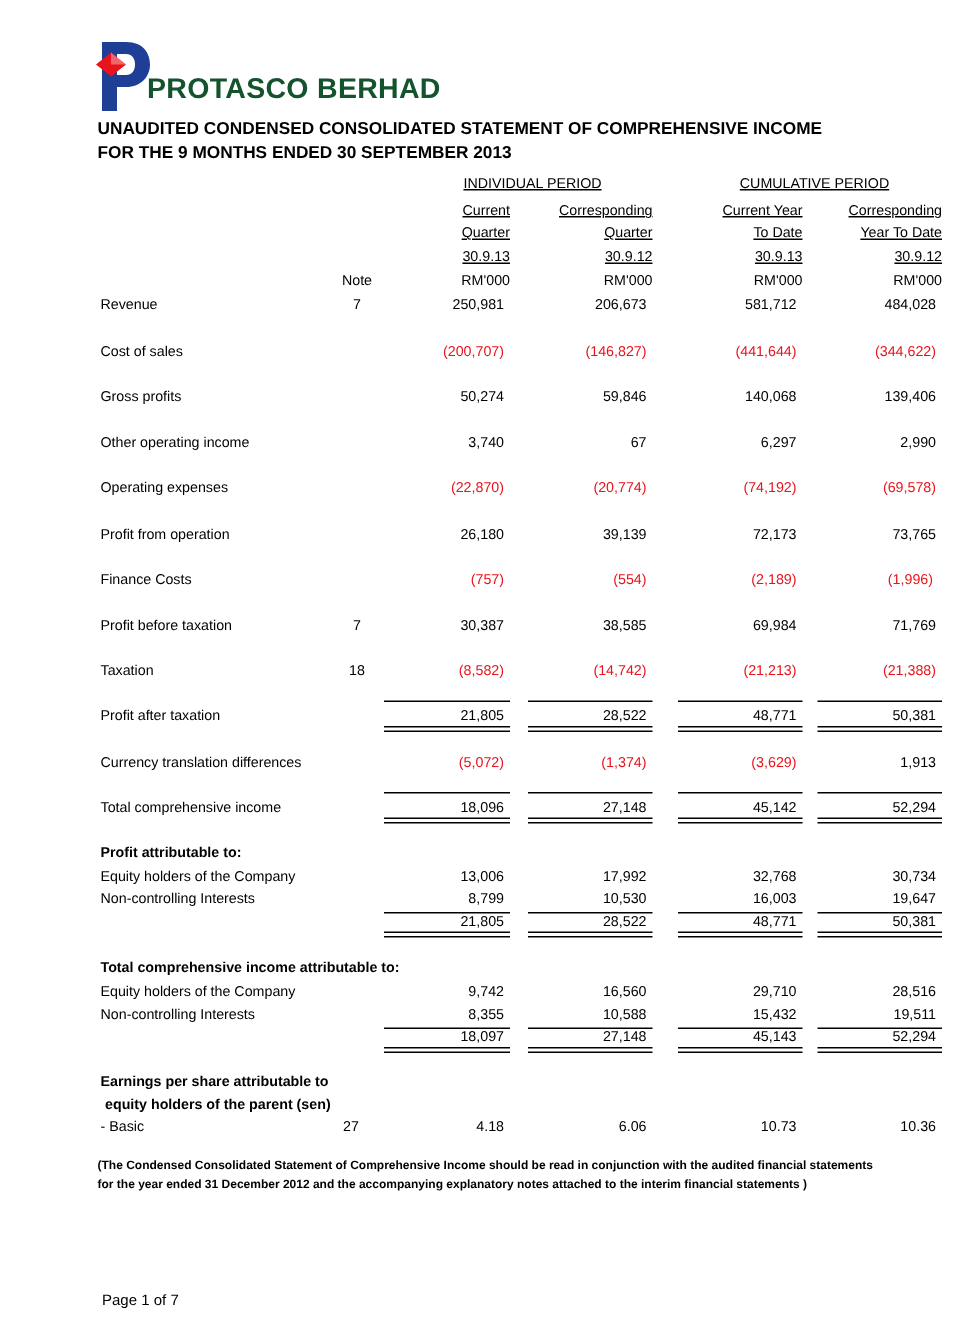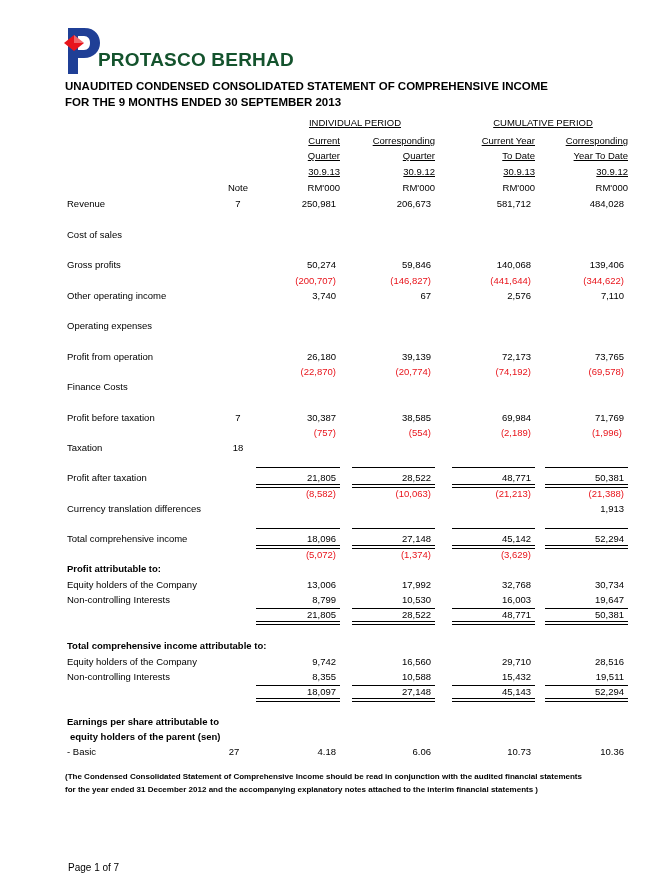--- a/index.html
+++ b/index.html
@@ -4,21 +4,21 @@
 <style>
   html, body { margin:0; padding:0; background:#ffffff; }
   body { width:648px; height:894px; position:relative; font-family:"Liberation Sans", sans-serif; color:#000; overflow:hidden; }
   .logo { position:absolute; left:62px; top:24px; width:40px; height:52px; }
   .brand { position:absolute; left:98px; top:49px; font-size:19px; font-weight:bold; color:#14532d; letter-spacing:0.2px; }
   .title { position:absolute; left:65px; font-size:11.5px; font-weight:bold; }
   .abs { position:absolute; font-size:9.5px; white-space:nowrap; }
   .r { text-align:right; }
   .c { text-align:center; }
   .u { text-decoration:underline; }
-  .neg { color:#e8141b;margin-top:46px; }
+  .neg { color:#e8141b; }
   .bold { font-weight:bold; }
   .hl { position:absolute; height:0; border-top:1px solid #000; }
   .dl { position:absolute; height:2px; border-top:1px solid #000; border-bottom:1px solid #000; }
   .foot { position:absolute; left:65px; font-size:8px; font-weight:bold; white-space:nowrap; }
   .page { position:absolute; left:68px; top:862px; font-size:10px; }
 </style>
 </head>
 <body>
 
 <svg class="logo" viewBox="0 0 40 52">
@@ -65,22 +65,22 @@
     <div class="abs r neg" style="left:452px;top:229px;width:79px">(441,644)</div>
     <div class="abs r neg" style="left:545px;top:229px;width:79px">(344,622)</div>
     <div class="abs" style="left:67px;top:259px">Gross profits</div>
     <div class="abs r" style="left:256px;top:259px;width:80px">50,274</div>
     <div class="abs r" style="left:352px;top:259px;width:79px">59,846</div>
     <div class="abs r" style="left:452px;top:259px;width:79px">140,068</div>
     <div class="abs r" style="left:545px;top:259px;width:79px">139,406</div>
     <div class="abs" style="left:67px;top:290px">Other operating income</div>
     <div class="abs r" style="left:256px;top:290px;width:80px">3,740</div>
     <div class="abs r" style="left:352px;top:290px;width:79px">67</div>
-    <div class="abs r" style="left:452px;top:290px;width:79px">2,576</div>
-    <div class="abs r" style="left:545px;top:290px;width:79px">7,110</div>
+    <div class="abs r" style="left:452px;top:290px;width:79px">6,297</div>
+    <div class="abs r" style="left:545px;top:290px;width:79px">2,990</div>
     <div class="abs" style="left:67px;top:320px">Operating expenses</div>
     <div class="abs r neg" style="left:256px;top:320px;width:80px">(22,870)</div>
     <div class="abs r neg" style="left:352px;top:320px;width:79px">(20,774)</div>
     <div class="abs r neg" style="left:452px;top:320px;width:79px">(74,192)</div>
     <div class="abs r neg" style="left:545px;top:320px;width:79px">(69,578)</div>
     <div class="abs" style="left:67px;top:351px">Profit from operation</div>
     <div class="abs r" style="left:256px;top:351px;width:80px">26,180</div>
     <div class="abs r" style="left:352px;top:351px;width:79px">39,139</div>
     <div class="abs r" style="left:452px;top:351px;width:79px">72,173</div>
     <div class="abs r" style="left:545px;top:351px;width:79px">73,765</div>
@@ -91,21 +91,21 @@
     <div class="abs r neg" style="left:543px;top:381px;width:79px">(1,996)</div>
     <div class="abs" style="left:67px;top:412px">Profit before taxation</div>
     <div class="abs c" style="left:218px;top:412px;width:40px">7</div>
     <div class="abs r" style="left:256px;top:412px;width:80px">30,387</div>
     <div class="abs r" style="left:352px;top:412px;width:79px">38,585</div>
     <div class="abs r" style="left:452px;top:412px;width:79px">69,984</div>
     <div class="abs r" style="left:545px;top:412px;width:79px">71,769</div>
     <div class="abs" style="left:67px;top:442px">Taxation</div>
     <div class="abs c" style="left:218px;top:442px;width:40px">18</div>
     <div class="abs r neg" style="left:256px;top:442px;width:80px">(8,582)</div>
-    <div class="abs r neg" style="left:352px;top:442px;width:79px">(10,063)</div>
+    <div class="abs r neg" style="left:352px;top:442px;width:79px">(14,742)</div>
     <div class="abs r neg" style="left:452px;top:442px;width:79px">(21,213)</div>
     <div class="abs r neg" style="left:545px;top:442px;width:79px">(21,388)</div>
     <div class="abs" style="left:67px;top:472px">Profit after taxation</div>
     <div class="abs r" style="left:256px;top:472px;width:80px">21,805</div>
     <div class="hl" style="left:256px;top:467px;width:84px"></div>
     <div class="dl" style="left:256px;top:484px;width:84px"></div>
     <div class="abs r" style="left:352px;top:472px;width:79px">28,522</div>
     <div class="hl" style="left:352px;top:467px;width:83px"></div>
     <div class="dl" style="left:352px;top:484px;width:83px"></div>
     <div class="abs r" style="left:452px;top:472px;width:79px">48,771</div>

